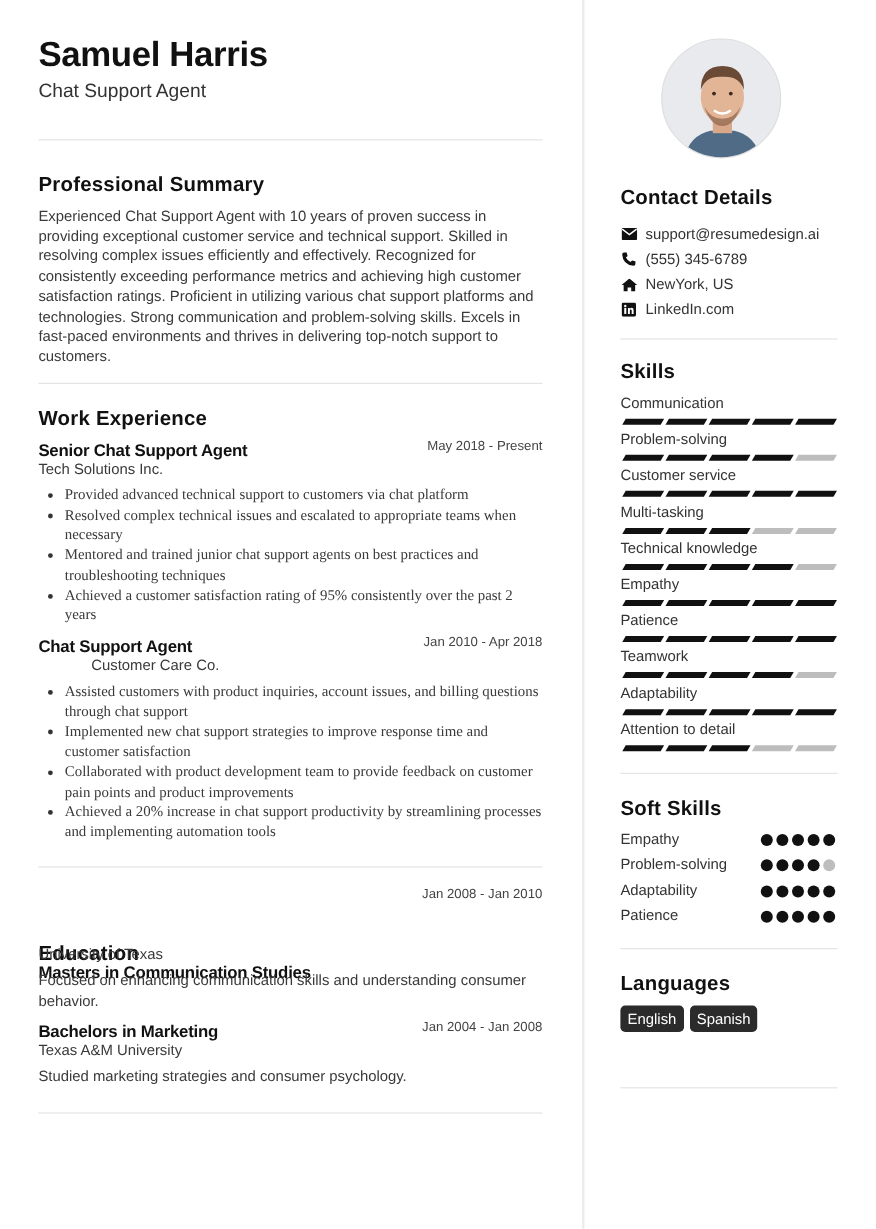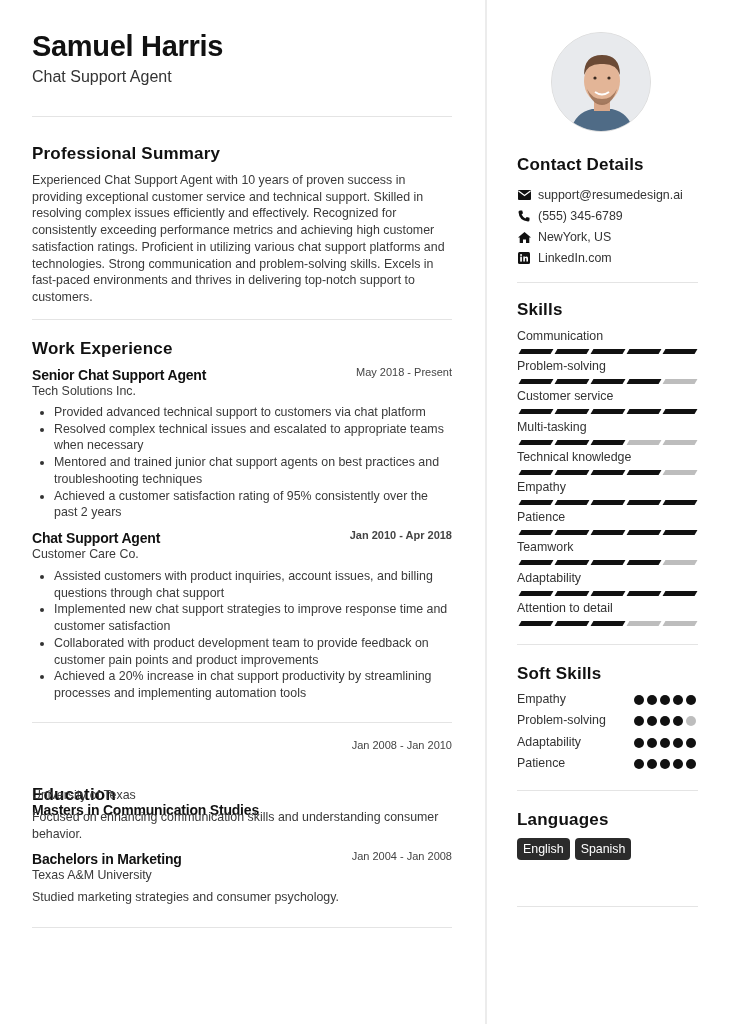--- a/index.html
+++ b/index.html
@@ -13,21 +13,21 @@
   .name { position: absolute; top: 30px; left: 0; font-size: 29px; font-weight: 700; letter-spacing: -0.3px; color: #111; }
   .role { position: absolute; top: 68px; left: 0; font-size: 16px; color: #333; }
   .hr { position: absolute; left: 0; height: 1px; background: #e4e4e4; }
 
   .section-title { position: absolute; left: 0; font-size: 17px; font-weight: 700; color: #111; letter-spacing: 0.2px; }
   .para { position: absolute; left: 0; font-size: 12.4px; line-height: 16.7px; color: #3a3a3a; }
 
   .job-title { position: absolute; left: 0; font-size: 14px; font-weight: 700; color: #111; letter-spacing: -0.2px; }
   .job-date { position: absolute; right: 0; font-size: 11px; color: #444; }
   .job-org { position: absolute; left: 0; font-size: 12.4px; color: #3a3a3a; }
-  ul.bullets { position: absolute; left: 0; width: 420px; list-style: none; }
+  ul.bullets { position: absolute; left: 0; width: 420px; list-style: none; font-family: Liberation Serif, serif; }
   ul.bullets li { position: relative; padding-left: 22px; font-size: 12.4px; line-height: 16.7px; color: #3a3a3a; }
   ul.bullets li::before { content: ""; position: absolute; left: 8px; top: 7px; width: 4px; height: 4px; border-radius: 50%; background: #333; }
 
   .photo { position: absolute; left: 34px; top: 32px; width: 100px; height: 100px; border-radius: 50%; background: #e6e9ec; overflow: hidden; border: 1px solid #ddd; }
 
   .contact-row { position: absolute; left: 0; height: 16px; display: flex; align-items: center; font-size: 12.4px; color: #333; }
   .contact-row .ico { width: 14px; height: 14px; margin-right: 7px; display: flex; align-items: center; justify-content: center; }
 
   .skill-label { position: absolute; left: 0; font-size: 12.4px; color: #333; }
   .skill-bar { position: absolute; left: 0; display: flex; gap: 4px; }
@@ -63,22 +63,22 @@
   <div class="job-date" style="top:366px;right:0;">May 2018 - Present</div>
   <div class="job-org" style="top:384px;">Tech Solutions Inc.</div>
   <ul class="bullets" style="top:404px;">
     <li>Provided advanced technical support to customers via chat platform</li>
     <li>Resolved complex technical issues and escalated to appropriate teams when necessary</li>
     <li>Mentored and trained junior chat support agents on best practices and troubleshooting techniques</li>
     <li>Achieved a customer satisfaction rating of 95% consistently over the past 2 years</li>
   </ul>
 
   <div class="job-title" style="top:530px;">Chat Support Agent</div>
-  <div class="job-date" style="top:529px;right:0;font-weight:bold;">Jan 2010 - Apr 2018</div>
-  <div class="job-org" style="top:547px;">Customer Care Co.</div>
+  <div class="job-date" style="top:529px;right:0;">Jan 2010 - Apr 2018</div>
+  <div class="job-org" style="top:547px;margin-left:44px;">Customer Care Co.</div>
   <ul class="bullets" style="top:568px;">
     <li>Assisted customers with product inquiries, account issues, and billing questions through chat support</li>
     <li>Implemented new chat support strategies to improve response time and customer satisfaction</li>
     <li>Collaborated with product development team to provide feedback on customer pain points and product improvements</li>
     <li>Achieved a 20% increase in chat support productivity by streamlining processes and implementing automation tools</li>
   </ul>
   <div class="hr" style="top:722px;width:420px;"></div>
 
   <div class="section-title" style="top:742px;margin-top:43px;">Education</div>
   <div class="job-title" style="top:802px;">Masters in Communication Studies</div>

